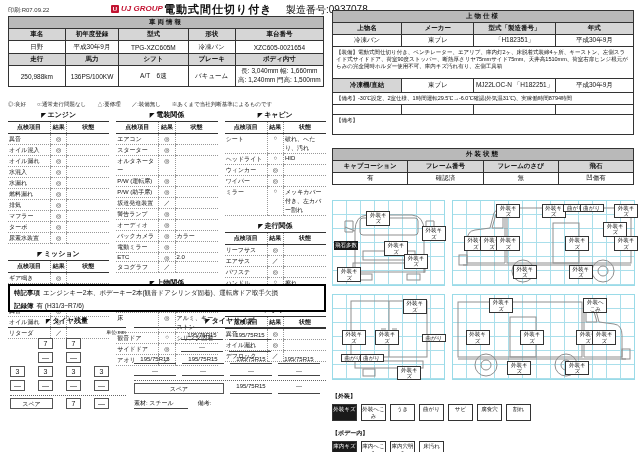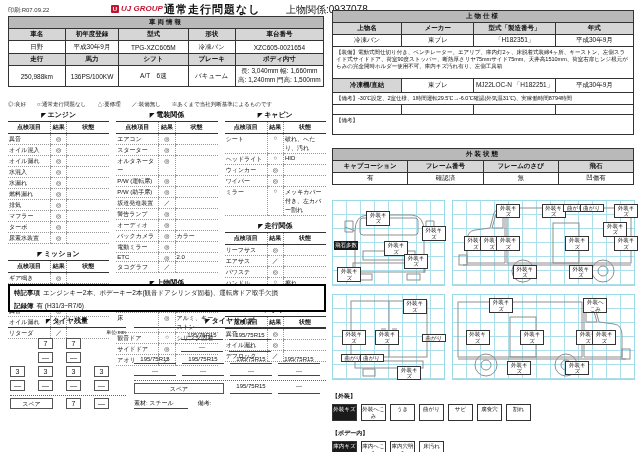--- a/index.html
+++ b/index.html
@@ -91,22 +91,22 @@
   .lg-group { display:inline-block; vertical-align:top; margin-right:14px; }
 </style>
 </head>
 <body>
 
 <div id="sheet">
 
   <div class="hdr">
     <span class="print-date">印刷:R07.09.22</span>
     <span class="logo"><span class="mark">U</span><span>UJ GROUP</span></span>
-    <span class="sheet-title">通常走行問題なし</span>
-    <span class="ctrl-no">上物関係:0937078</span>
+    <span class="sheet-title">電動式間仕切り付き</span>
+    <span class="ctrl-no">製造番号:0937078</span>
   </div>
 
   <div class="info-wrap">
     <table class="info-tbl">
       <colgroup>
           <col style="width:18%">
           <col style="width:17%">
           <col style="width:22%">
           <col style="width:15%">
           <col style="width:28%">

